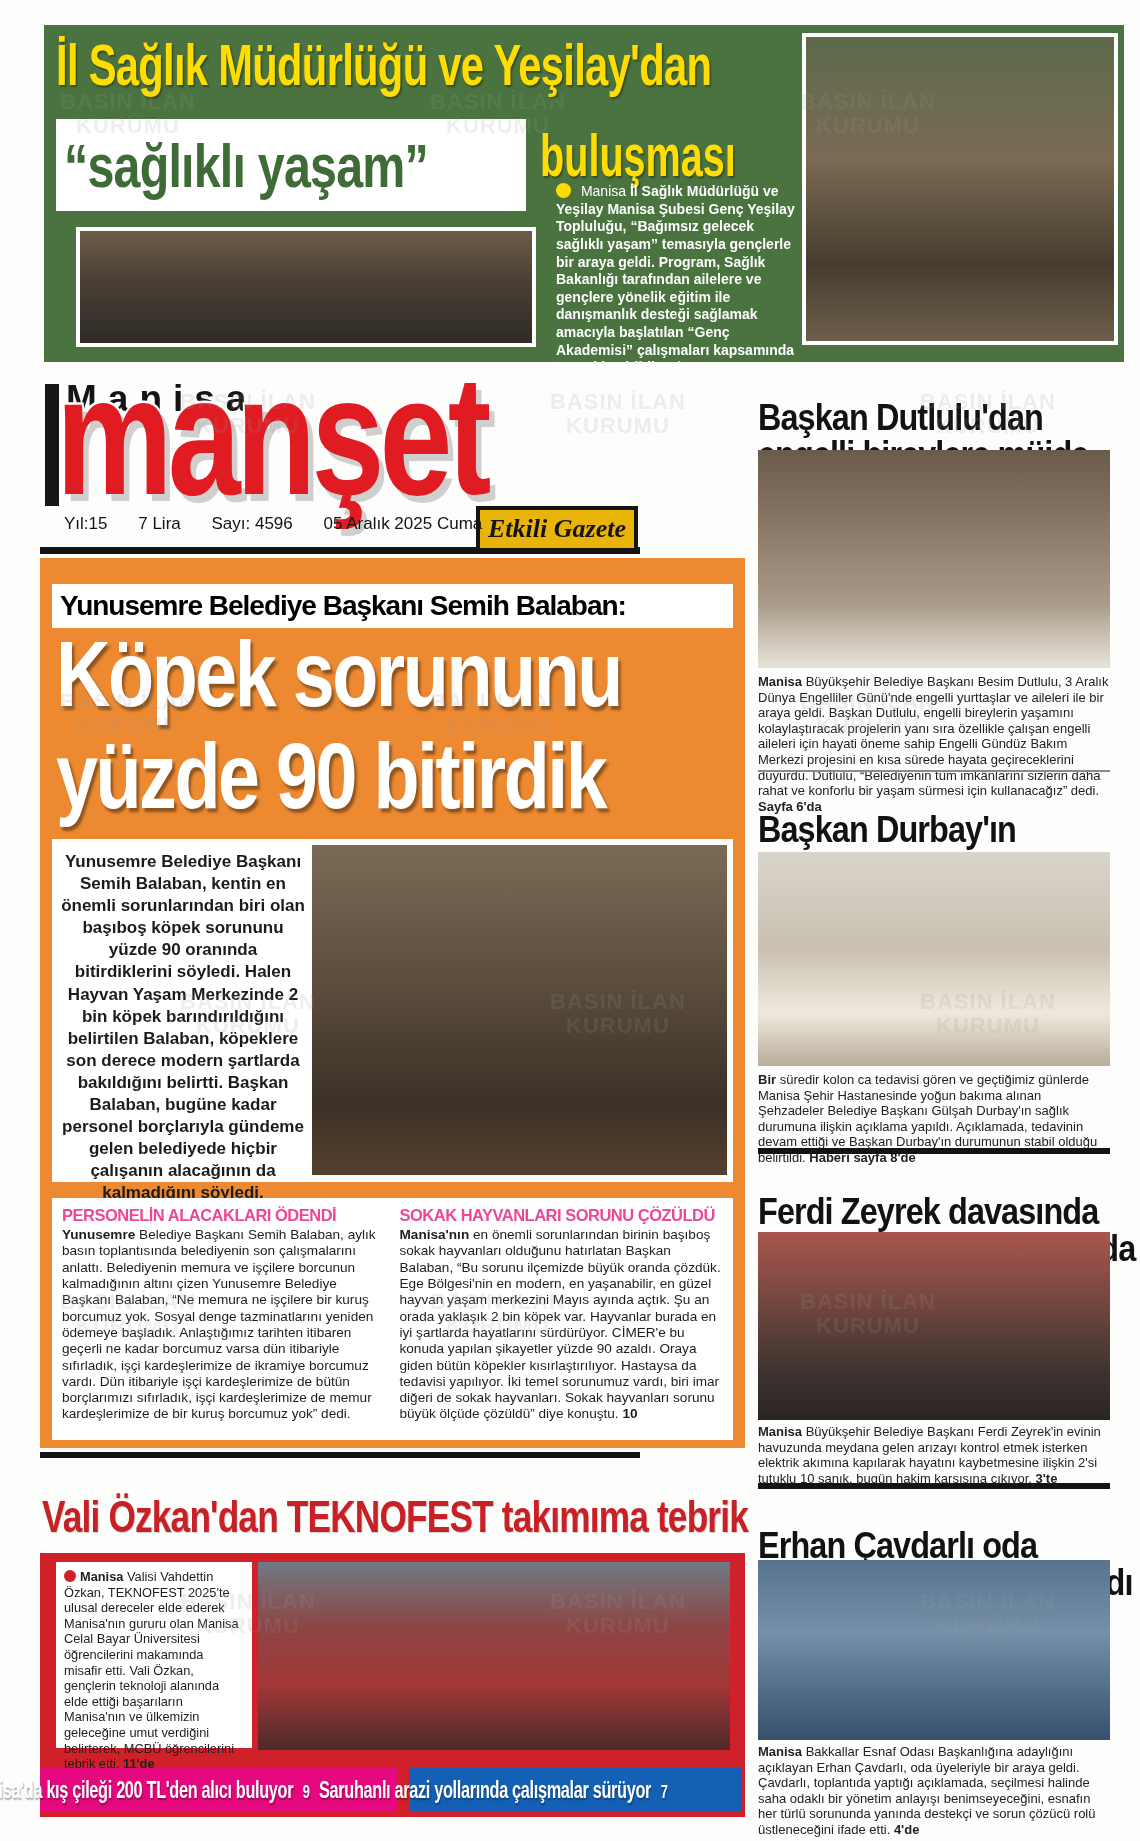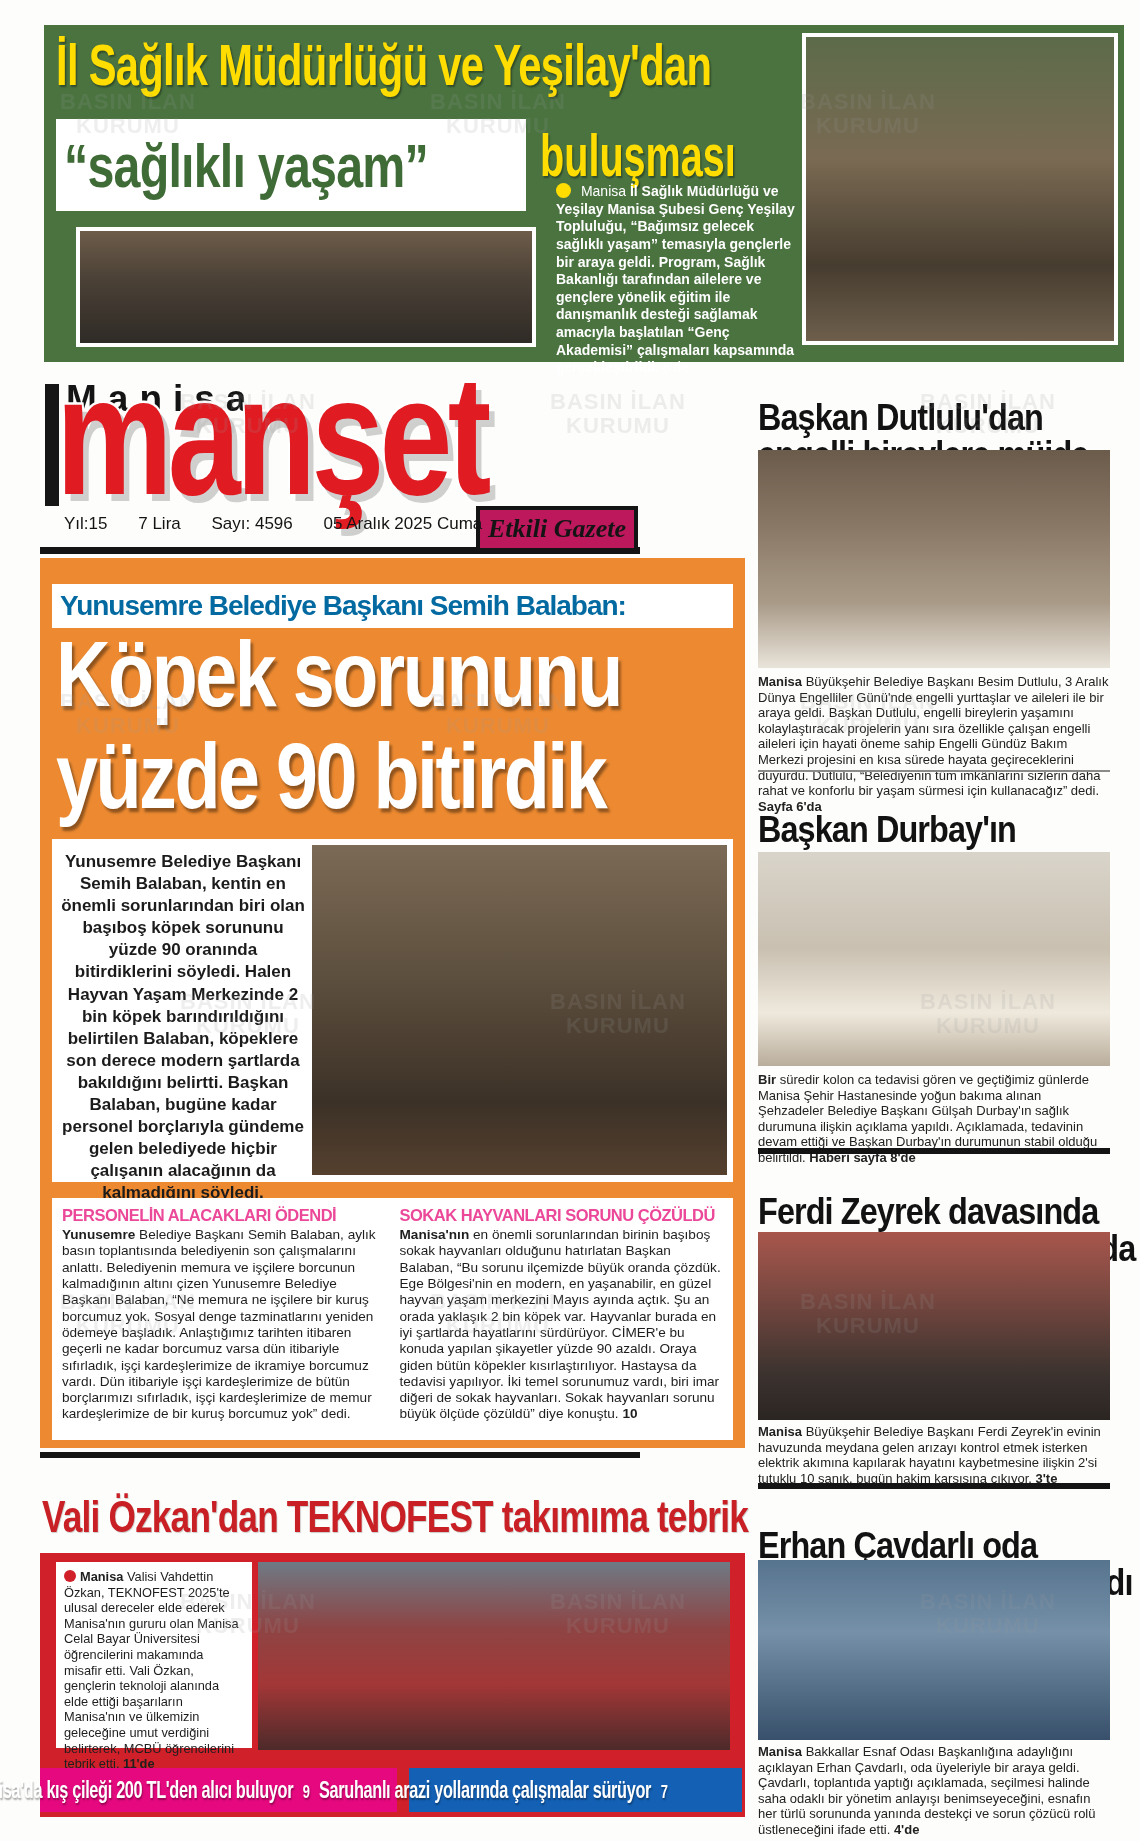--- a/index.html
+++ b/index.html
@@ -29,21 +29,21 @@
   .g-body{left:512px;top:158px;width:246px;color:#fff;font-size:14px;line-height:1.26;}
   .g-bullet{display:inline-block;width:15px;height:15px;border-radius:50%;background:#ffdd00;
             margin-right:6px;vertical-align:-2px;}
   .g-body b{font-weight:800;}
   
   .m-bar{left:45px;top:384px;width:14px;height:122px;background:#161616;}
   .m-city{left:66px;top:378px;font-size:37px;font-weight:800;letter-spacing:11px;color:#141414;}
   .m-title{left:56px;top:352px;font-size:168px;font-weight:800;line-height:1;color:#e01b22;
            letter-spacing:-6px;-webkit-text-stroke:5px #fff;paint-order:stroke fill;
            text-shadow:7px 7px 0 rgba(150,150,150,.45);}
-  .m-tag{left:476px;top:506px;width:162px;height:46px;border:4px solid #141414;background:#be185d;
+  .m-tag{left:476px;top:506px;width:162px;height:46px;border:4px solid #141414;background:#eab308;
          display:flex;align-items:center;justify-content:center;z-index:5;}
   .m-tag span{font-family:"Liberation Serif",serif;font-style:italic;font-weight:bold;
               font-size:26px;color:#141414;}
   .m-info{left:64px;top:514px;font-size:17px;color:#141414;z-index:6;}
   .m-info span{margin-right:26px;}
   .m-rule{left:40px;top:547px;width:600px;height:7px;background:#141414;}
   
   .rc-head{color:#121212;font-weight:800;font-size:36px;line-height:1.02;letter-spacing:-1px;margin-top:36px;}
   .rc-cap{font-size:13px;line-height:1.2;color:#222;}
   .rc-cap b{font-weight:800;}
@@ -53,21 +53,21 @@
      background:linear-gradient(180deg,#6b5b4a 0%,#8a7866 35%,#a99a88 70%,#e9e4da 100%);}
   .ph-durbay{left:758px;top:852px;width:352px;height:214px;
      background:linear-gradient(180deg,#d9d4ca 0%,#c9c0b1 45%,#efe9dd 75%,#b9ad9b 100%);}
   .ph-zeyrek{left:758px;top:1232px;width:352px;height:188px;
      background:linear-gradient(180deg,#a8564c 0%,#7e4a42 30%,#3c332f 75%,#2b2522 100%);}
   .ph-cavdarli{left:758px;top:1560px;width:352px;height:180px;
      background:linear-gradient(180deg,#57748f 0%,#7590a8 40%,#38506b 100%);}
   
   .o-box{left:40px;top:558px;width:705px;height:890px;background:#ed8a31;}
   .o-kicker{left:12px;top:26px;width:681px;height:44px;background:#fff;display:flex;align-items:center;}
-  .o-kicker span{font-size:28px;font-weight:800;color:#0369a1;margin-left:8px;letter-spacing:-1px;}
+  .o-kicker span{font-size:28px;font-weight:800;color:#000000;margin-left:8px;letter-spacing:-1px;}
   .o-h1{left:16px;top:70px;color:#fff;font-weight:800;font-size:92px;line-height:1.0;
         letter-spacing:-3px;text-shadow:3px 4px 3px rgba(0,0,0,.4);}
   .o-h2{left:16px;top:172px;color:#fff;font-weight:800;font-size:92px;line-height:1.0;
         letter-spacing:-3px;text-shadow:3px 4px 3px rgba(0,0,0,.4);}
   .o-panel1{left:12px;top:281px;width:681px;height:343px;background:#fff;}
   .o-intro{position:absolute;left:8px;top:12px;width:246px;text-align:center;font-weight:800;
            font-size:17px;line-height:1.3;color:#1b1b1b;}
   .ph-balaban{position:absolute;left:260px;top:6px;width:415px;height:330px;
      background:linear-gradient(180deg,#7b6a55 0%,#5d4f3e 40%,#3c3127 78%,#55402e 100%);}
   .o-panel2{left:12px;top:640px;width:681px;height:242px;background:#fff;display:flex;gap:14px;

